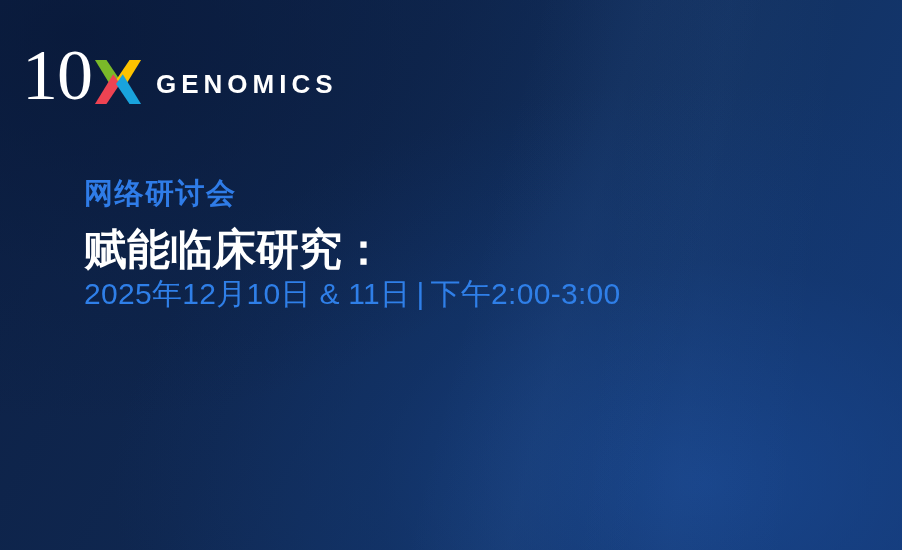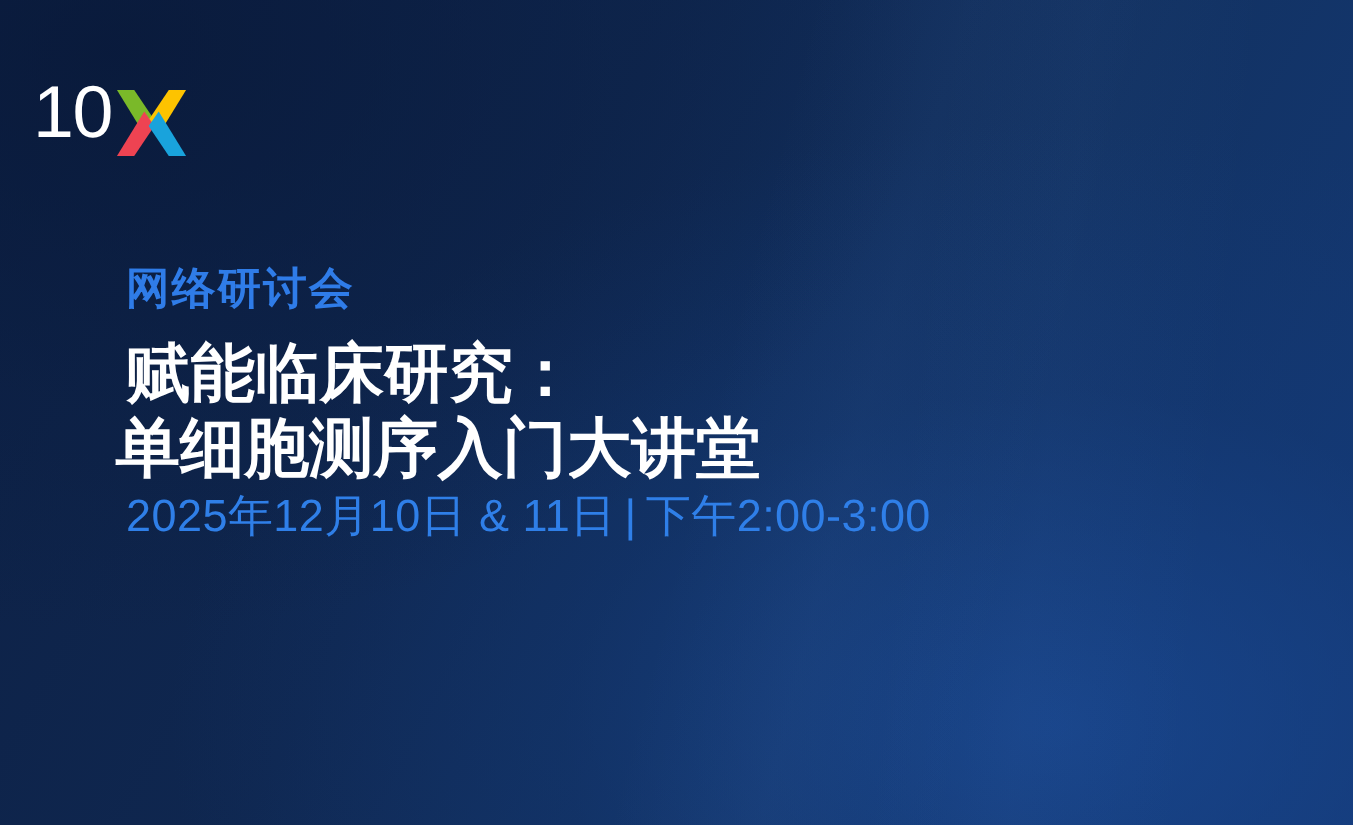--- a/index.html
+++ b/index.html
@@ -42,22 +42,22 @@
   
   .logo {
     position: absolute;
     left: 22px;
     top: 44px;
     display: flex;
     align-items: center;
     height: 66px;
   }
   .logo-10 {
-    font-family: Liberation Sans, sans-serif;
-    font-size: 49px;
+    font-family: Liberation Serif, serif;
+    font-size: 72px;
     font-weight: 400;
     line-height: 1;
     color: #ffffff;
     letter-spacing: -1px;
     margin-top: -4px;
   }
   .logo-x {
     width: 48px;
     height: 48px;
     margin-left: 2px;
@@ -126,28 +126,28 @@
   <div class="bg-streak"></div>
 
   <div class="logo">
     <span class="logo-10">10</span>
     <svg class="logo-x" viewBox="0 0 100 100">
       <polygon points="2,4 26,4 54,46 40,66" fill="#7ab929"></polygon>
       <polygon points="98,4 74,4 46,46 60,66" fill="#fdc300"></polygon>
       <polygon points="2,96 26,96 54,54 40,34" fill="#ee4352"></polygon>
       <polygon points="98,96 74,96 46,54 60,34" fill="#19a3dc"></polygon>
     </svg>
+    <span class="logo-word">GENOMICS</span>
   </div>
 
   <div class="content">
     <div class="eyebrow">网络研讨会</div>
 
     <h1 class="headline">
       <span class="line1">赋能临床研究：</span>
-      <span class="line2">单细胞测序入门大讲堂</span>
     </h1>
 
     <div class="datetime">
       <span>2025年12月10日 &amp; 11日</span><span class="dt-sep">|</span><span>下午2:00-3:00</span>
     </div>
   </div>
 
 </div>
 
 </body></html>

